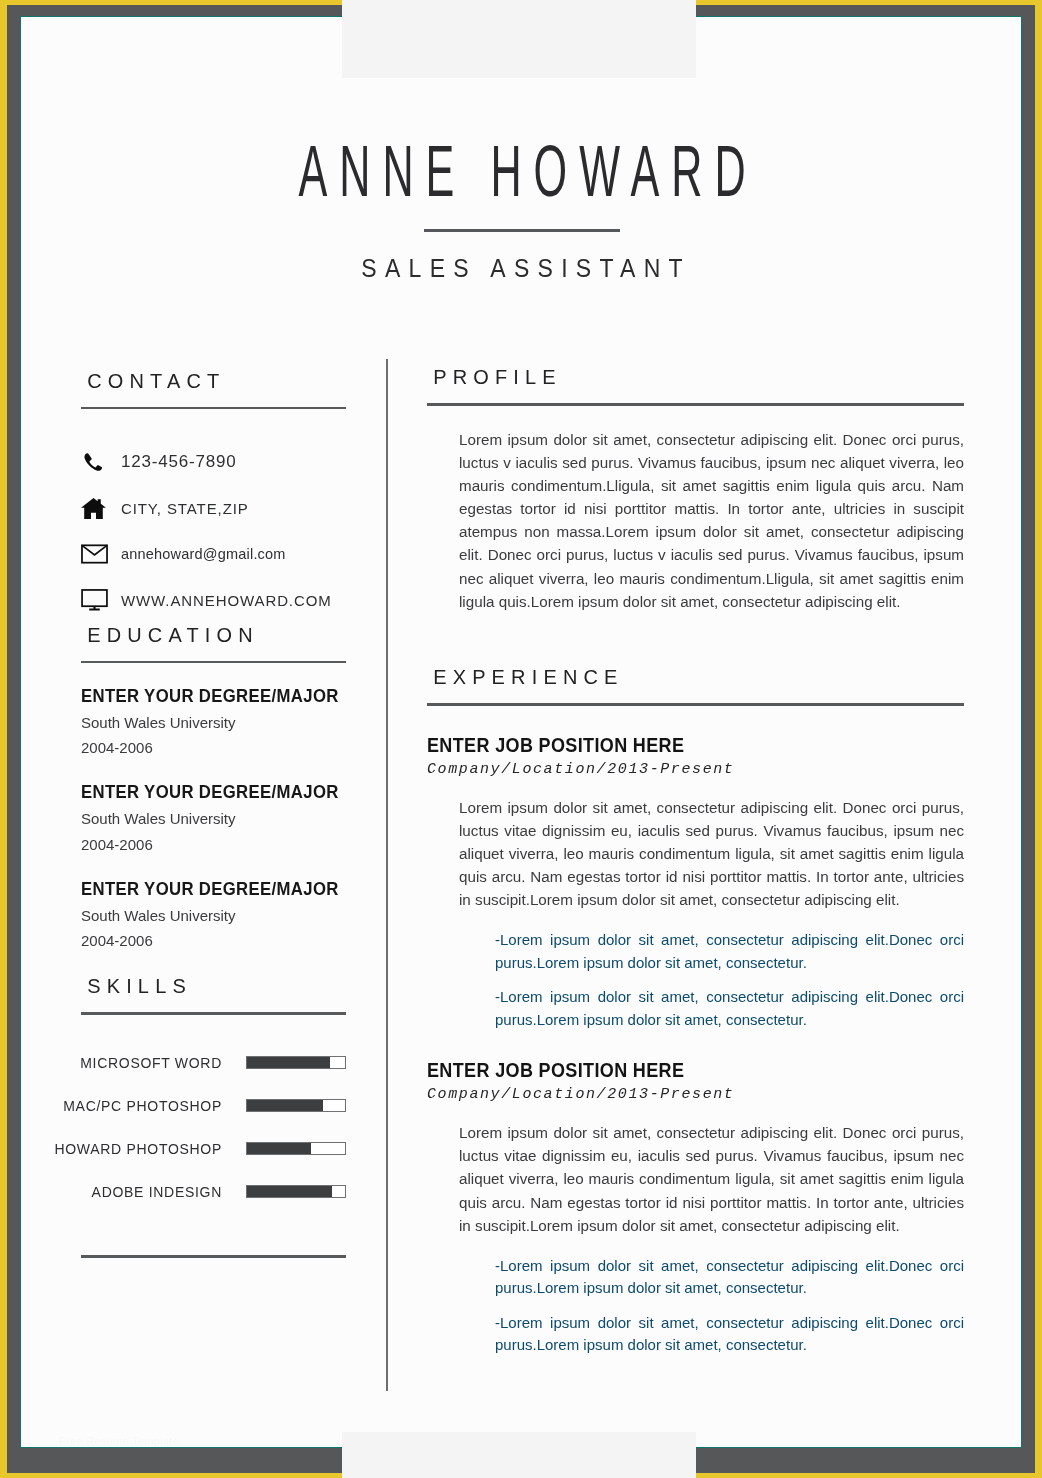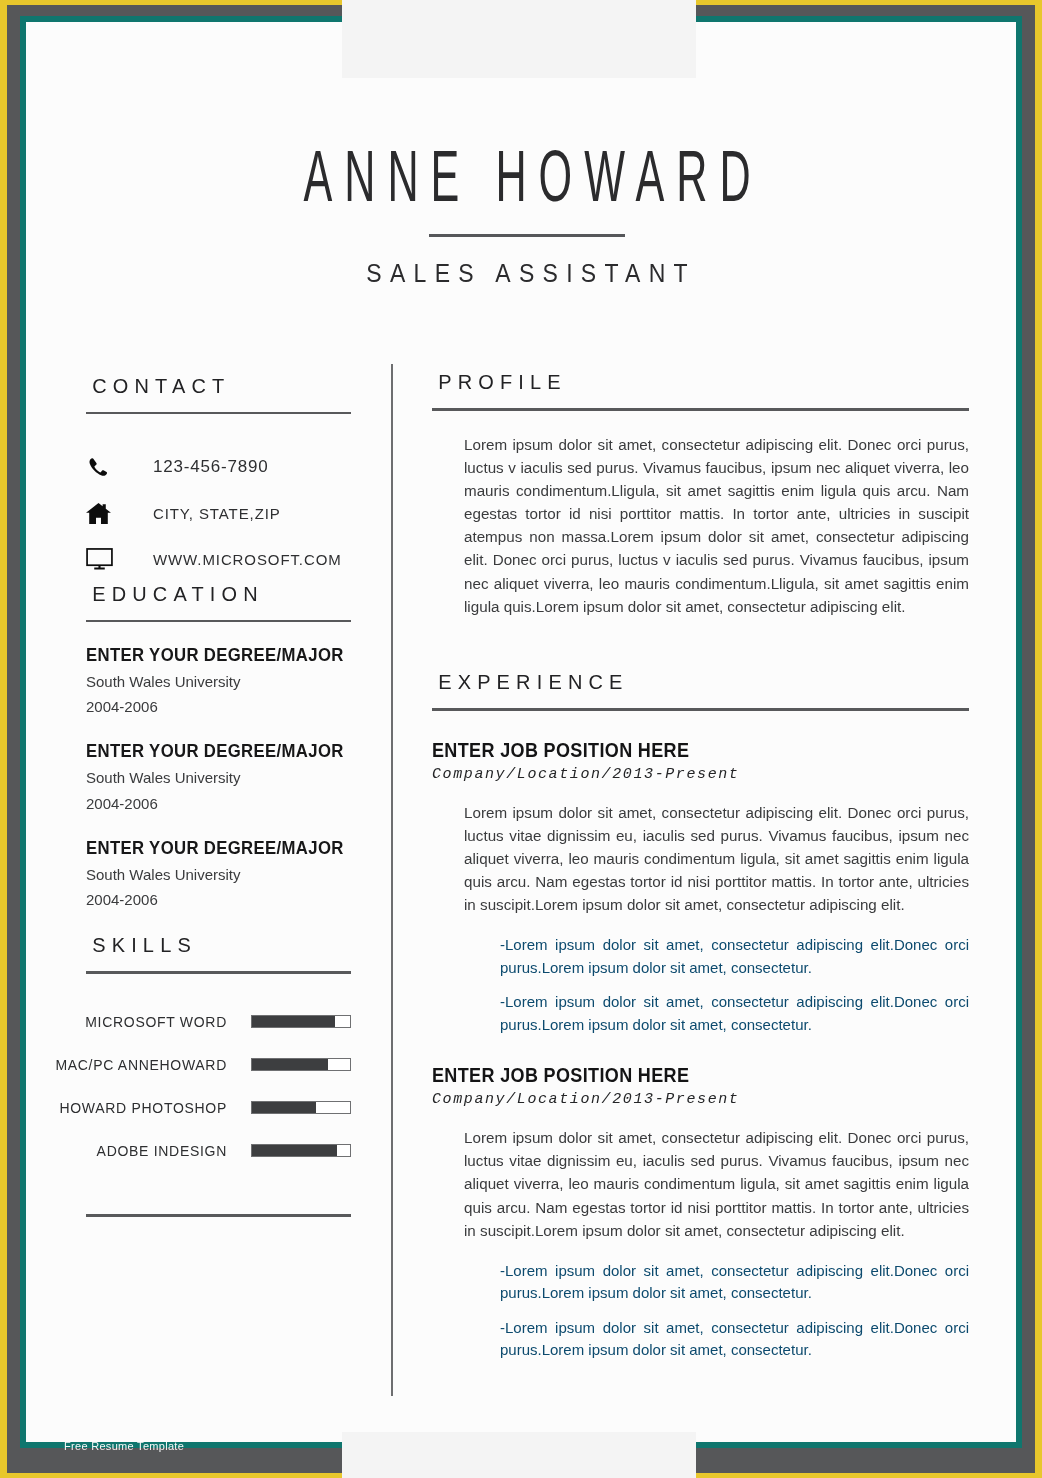--- a/index.html
+++ b/index.html
@@ -24,21 +24,21 @@
     position: absolute;
     left: 7px; top: 5px;
     width: 1028px; height: 1468px;
     background: #565759;     
   }
   #paper {
     position: absolute;
     left: 20px; top: 16px;
     width: 1002px; height: 1432px;
     background: #fcfcfc;
-    border: 6px solid #0f766e;
+    border: 1px solid #0f766e;
   }
 
   
   .grey-tab {
     position: absolute;
     background: #f4f4f4;
     left: 342px;
     width: 354px;
   }
   #grey-tab-top    { top: 0px;    height: 78px; }
@@ -110,21 +110,20 @@
   .contact-icon {
     width: 40px; flex: 0 0 40px;
     display: flex; align-items: center; justify-content: flex-start;
     color: #0d0d0d;
   }
   .contact-icon svg { display: block; }
   .contact-text {
     font-size: 15px;
     color: #2e2f31;
     letter-spacing: 0.4px;
-    margin-left: 27px;
   }
   .contact-text.big { font-size: 17px; letter-spacing: 0.8px; }
   .contact-text.caps { font-size: 15px; letter-spacing: 0.9px; }
   .contact-text.mail { font-size: 14.5px; letter-spacing: 0.2px; }
 
   
   #education { }
   #edu-list { margin-top: 22px; }
   .edu-item { margin-bottom: 24px; }
   .edu-degree {
@@ -262,29 +261,38 @@
 
           <div class="contact-row">
             <span class="contact-icon">
               <svg width="25" height="23" viewBox="0 0 26 24" fill="#0d0d0d">
                 <path d="M13 1 0 11.3h3.3V23h7.1v-6.6h5.2V23h7.1V11.3H26L20.6 7V2.4h-3.3v2L13 1z"></path>
               </svg>
             </span>
             <span class="contact-text caps">CITY, STATE,ZIP</span>
           </div>
 
+          <div class="contact-row">
+            <span class="contact-icon">
+              <svg width="27" height="20" viewBox="0 0 28 20" fill="none" stroke="#0d0d0d" stroke-width="1.8">
+                <rect x="1" y="1" width="26" height="18"></rect>
+                <path d="M1 1l13 10L27 1"></path>
+              </svg>
+            </span>
+            <span class="contact-text mail">annehoward@gmail.com</span>
+          </div>
 
           <div class="contact-row">
             <span class="contact-icon">
               <svg width="27" height="22" viewBox="0 0 28 23" fill="none" stroke="#0d0d0d" stroke-width="1.8">
                 <rect x="1" y="1" width="26" height="17"></rect>
                 <path d="M14 18v3M8.5 21.5h11" stroke-width="2.2"></path>
               </svg>
             </span>
-            <span class="contact-text caps">WWW.MICROSOFT.COM</span>
+            <span class="contact-text caps">WWW.ANNEHOWARD.COM</span>
           </div>
 
         </div>
       </div>
 
       <div id="education">
         <div class="sec-head">EDUCATION</div>
         <div class="sec-rule"></div>
 
         <div id="edu-list">
@@ -314,21 +322,21 @@
 
           <div class="skill-row">
             <span class="skill-label">MICROSOFT WORD</span>
             <span class="skill-bar">
               <span class="skill-fill" style="width: 85%;"></span>
             </span>
           </div>
 
 
           <div class="skill-row">
-            <span class="skill-label">MAC/PC ANNEHOWARD</span>
+            <span class="skill-label">MAC/PC PHOTOSHOP</span>
             <span class="skill-bar">
               <span class="skill-fill" style="width: 78%;"></span>
             </span>
           </div>
 
           <div class="skill-row">
             <span class="skill-label">HOWARD PHOTOSHOP</span>
             <span class="skill-bar">
               <span class="skill-fill" style="width: 65%;"></span>
             </span>

